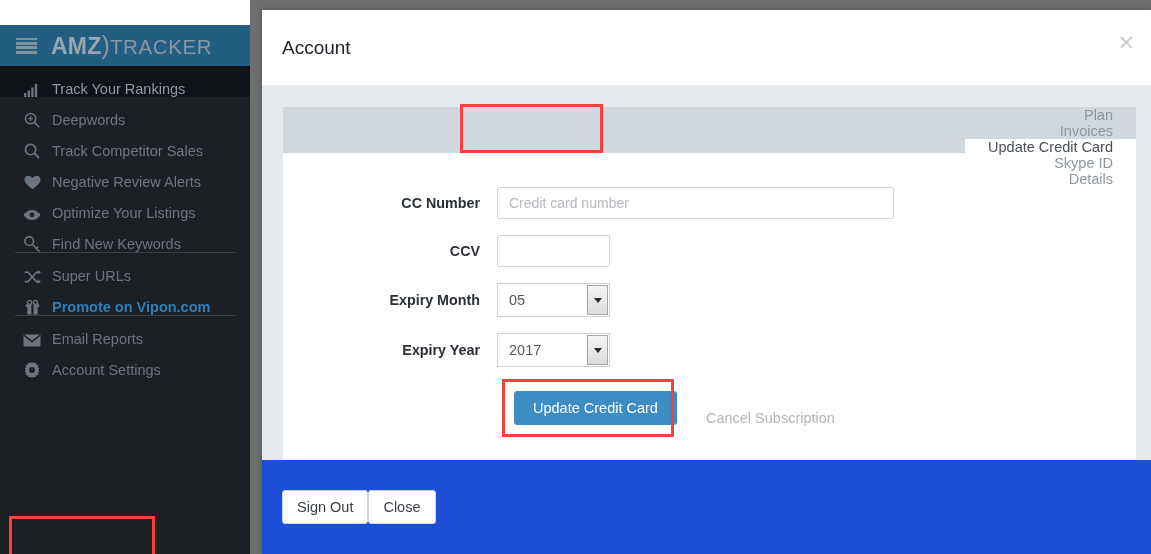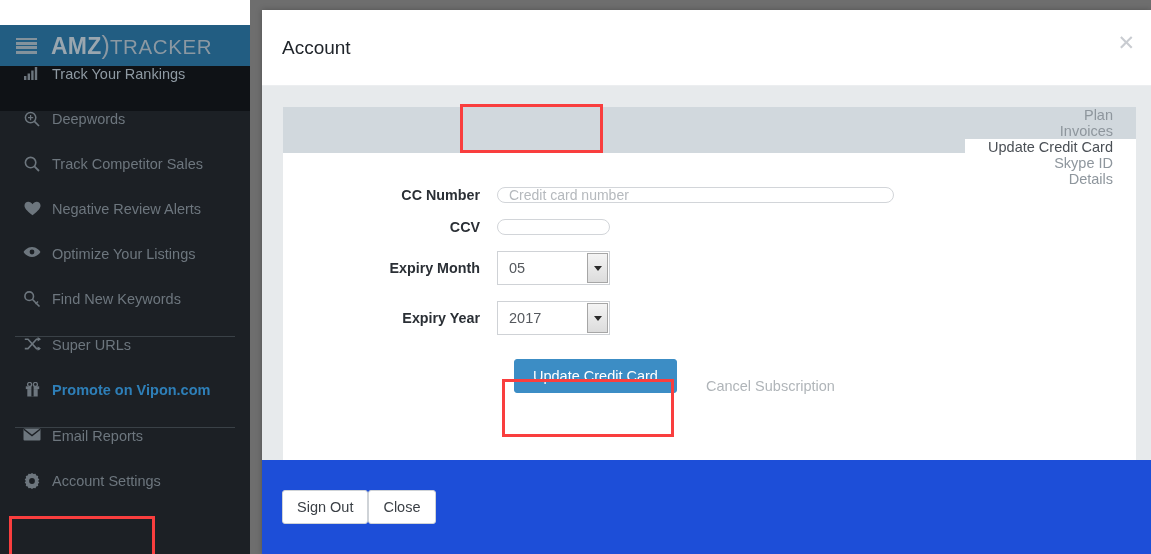--- a/index.html
+++ b/index.html
@@ -33,22 +33,22 @@
     font-size: 23px; letter-spacing: .2px;
     color: #8b98a2; white-space: nowrap;
   }
   #brandtext .b { font-weight: bold; color:#9aa6af; }
   #brandtext .paren { font-weight: 300; font-size: 25px; }
   #brandtext .t { font-weight: normal; font-size: 20.5px; letter-spacing:.6px; }
 
   .nav { position: relative; }
   .nav-item {
     position: relative;
-    height: 45px;
-    display: flex; align-items: flex-start;
+    height: 31px;
+    display: flex; align-items: flex-end;
     color: #7b848c;
     font-size: 14.5px;
     cursor: pointer;
   }
   .nav-item.active { background: #0f1216; }
   .nav-item.active .nav-label { color: #8f9aa3; }
   .nav-icon {
     width: 40px; min-width:40px;
     margin-left: 12px;
     display: flex; align-items: center; justify-content: center;
@@ -135,23 +135,23 @@
   }
 
   .form-row { display: flex; align-items: center; margin-bottom: 16px; }
   .form-label {
     width: 214px; text-align: right;
     padding-right: 17px;
     font-size: 14.3px; font-weight: bold; color: #2a2f35;
   }
   .form-control { display:flex; }
   input.txt {
-    height: 16px;
+    height: 32px;
     border: 1px solid #d2d5d9;
-    border-radius: 10px;
+    border-radius: 2px;
     padding: 0 11px;
     font-size: 14px; color: #55595e;
     font-family: "Liberation Sans", sans-serif;
     background: #fff;
     outline: none;
   }
   input.txt::placeholder { color: #b5b9bd; }
   #cc-number { width: 397px; }
   #ccv { width: 113px; }
 

